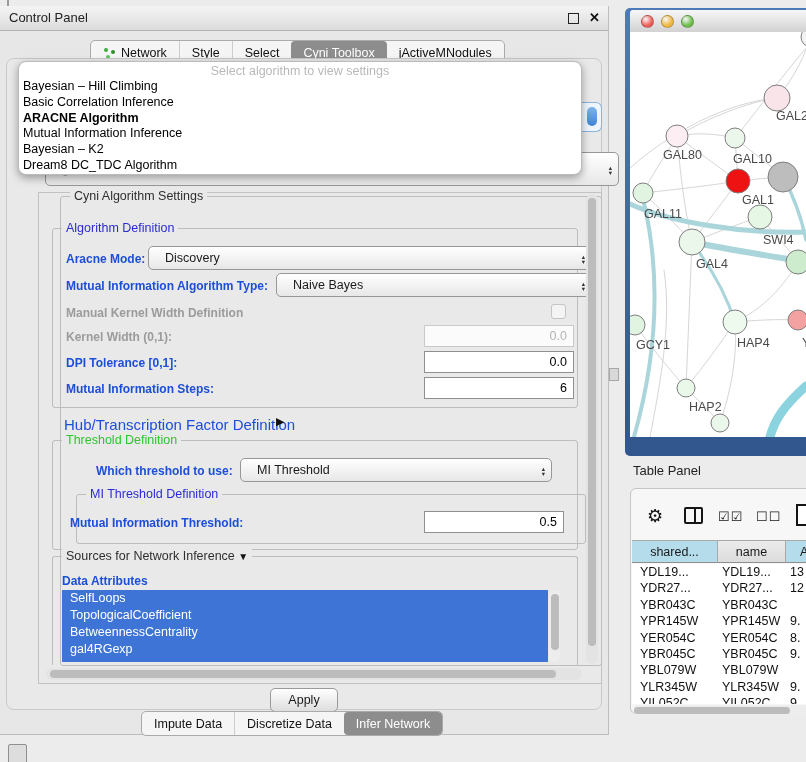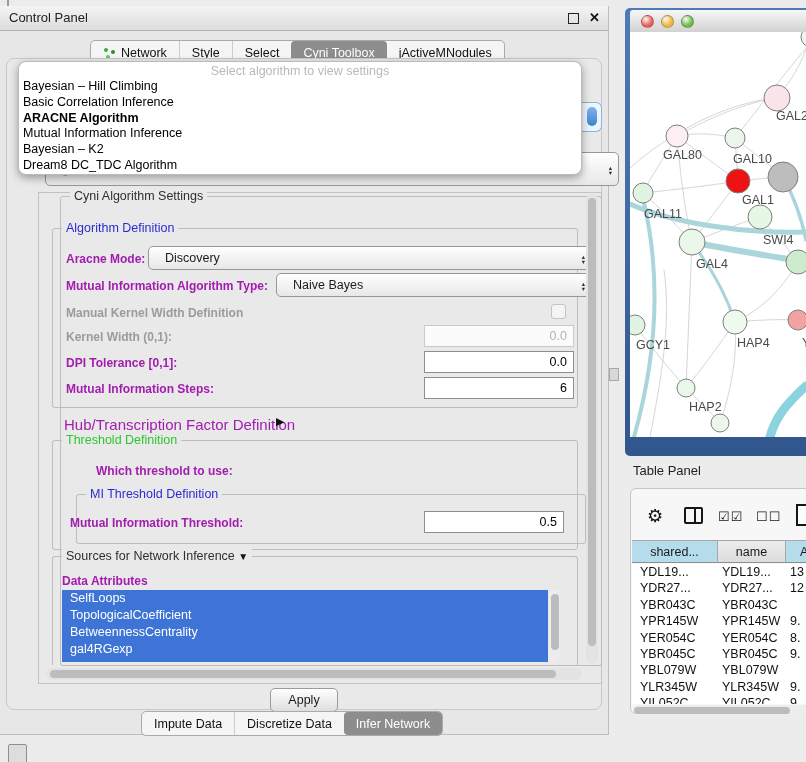--- a/index.html
+++ b/index.html
@@ -34,21 +34,21 @@
       border:1px solid #bbb;border-radius:8px;box-shadow:0 3px 9px rgba(0,0,0,.35);z-index:40;overflow:hidden;}
   .popup-ph{height:15px;text-align:center;color:#b9b9b9;font-size:12.5px;padding-top:2px;}
   .popup-item{height:15.8px;line-height:15.8px;padding-left:4px;font-size:12.5px;color:#000;white-space:nowrap;}
   .popup-item.bold{font-weight:bold;}
 
   
   .gb{position:absolute;border:1px solid #bdbdbd;border-radius:3px;}
   .legend{position:absolute;top:-8px;left:9px;background:#e9e9e9;padding:0 4px;font-size:12.5px;color:#2f2f2f;white-space:nowrap;}
   .legend.blue{color:#2b2bd3;}
   .legend.green{color:#2ec52e;}
-  .lbl{position:absolute;font-weight:bold;color:#a21caf;white-space:nowrap;}
+  .lbl{position:absolute;font-weight:bold;color:#1d4ed8;white-space:nowrap;}
   .lbl.dis{color:#9b9b9b;}
   .combo{position:absolute;border:1px solid #979797;border-radius:5px;height:22px;
       background:linear-gradient(#ffffff,#e7e7e7);display:flex;align-items:center;padding-left:16px;font-size:12.5px;}
   .stp{position:absolute;right:6px;top:1px;bottom:0;display:flex;flex-direction:column;justify-content:center;
       font-size:6.5px;line-height:5px;color:#333;}
   .tf{position:absolute;border:1px solid #8f8f8f;background:#fff;font-size:12.5px;text-align:right;
       padding:0 6px;font-family:inherit;color:#000;box-sizing:border-box;height:22px;}
   .tf.dis{border-color:#c9c9c9;color:#b3b3b3;background:#fbfbfb;}
   .cb{position:absolute;width:13px;height:13px;border:1px solid #c4c4c4;border-radius:3px;background:#f4f4f4;}
   .attr-item{height:17px;line-height:17px;padding-left:8px;color:#fff;font-size:12.5px;}
@@ -176,20 +176,27 @@
     <span class="lbl" style="left:66px;top:376px;">Mutual Information Steps:</span>
     <input class="tf" readonly="" style="left: 424px; top: 371px; width: 150px;" value="6">
 
     <span class="lbl" style="left:64px;top:410px;font-weight:normal;font-size:15px;">Hub/Transcription Factor Definition</span>
     <span class="tri" style="position:absolute;left:276px;top:409px;">▶</span>
 
     <div class="gb" style="left:52px;top:434px;width:524px;height:108px;">
       <span class="legend green">Threshold Definition</span>
     </div>
     <span class="lbl" style="left:96px;top:458px;">Which threshold to use:</span>
+    <div class="combo" style="left:240px;top:452px;width:294px;">
+      <span>MI Threshold</span>
+      <span class="stp">
+          <span>▴</span>
+          <span>▾</span>
+        </span>
+    </div>
     <div class="gb" style="left:60px;top:488px;width:508px;height:48px;margin-left:16px;">
       <span class="legend blue">MI Threshold Definition</span>
     </div>
     <span class="lbl" style="left:70px;top:510px;">Mutual Information Threshold:</span>
     <input class="tf" readonly="" style="left: 424px; top: 505px; width: 140px;" value="0.5">
 
     <div class="gb" style="left:52px;top:550px;width:524px;height:108px;border-bottom:none;border-radius:3px 3px 0 0;">
       <span class="legend">
         <span>Sources for Network Inference</span>
         <span class="tri" style="font-size:10px;">▼</span>

